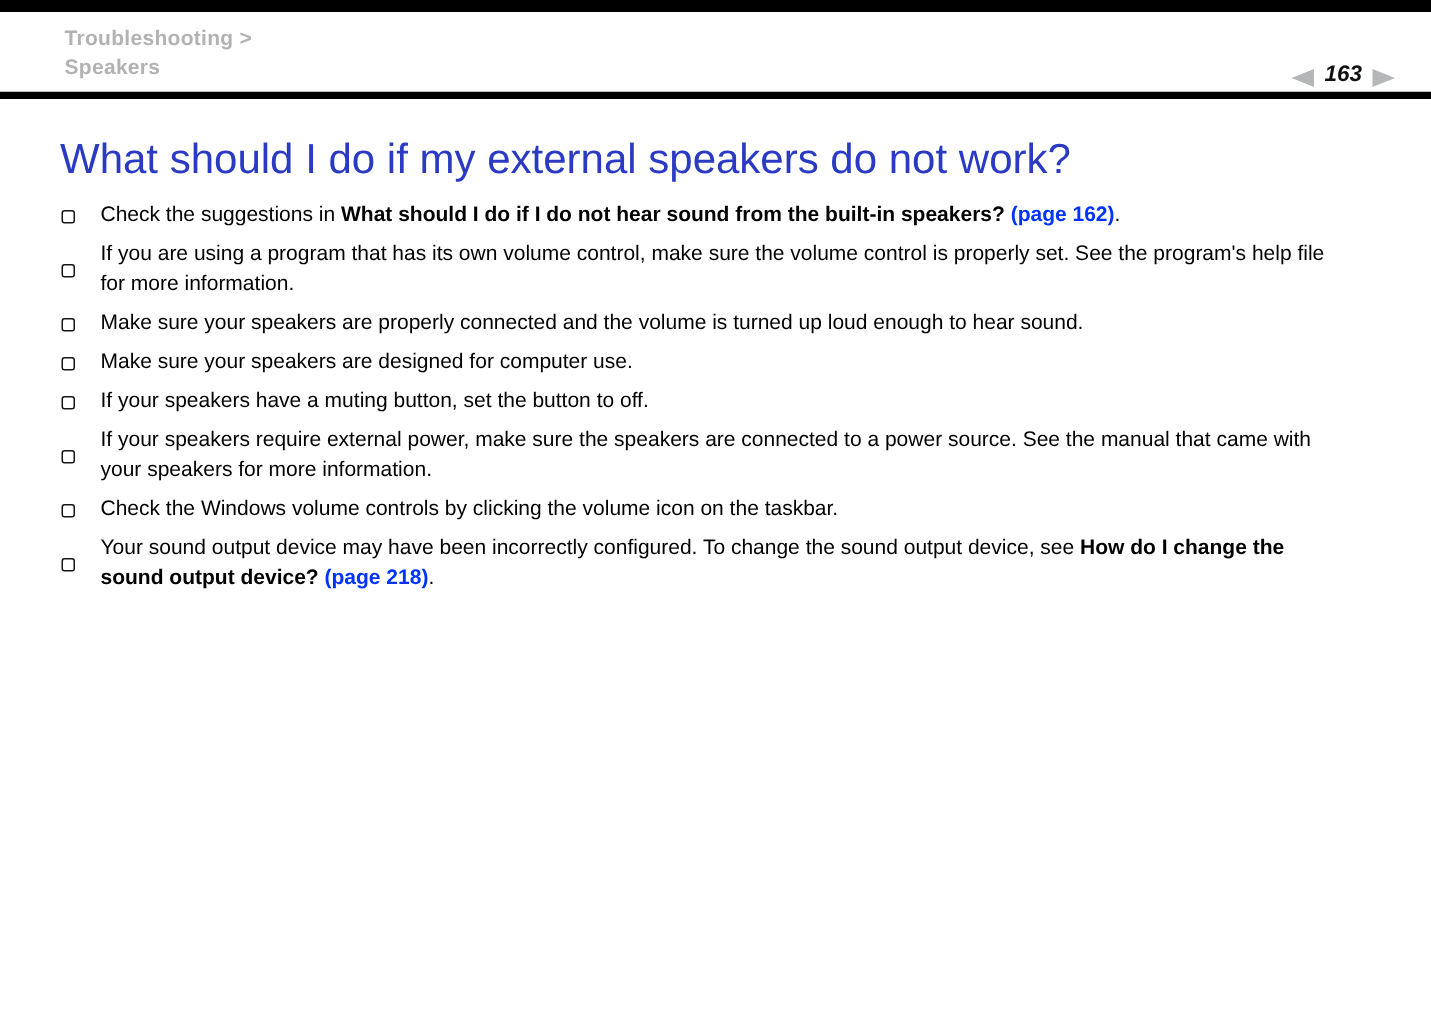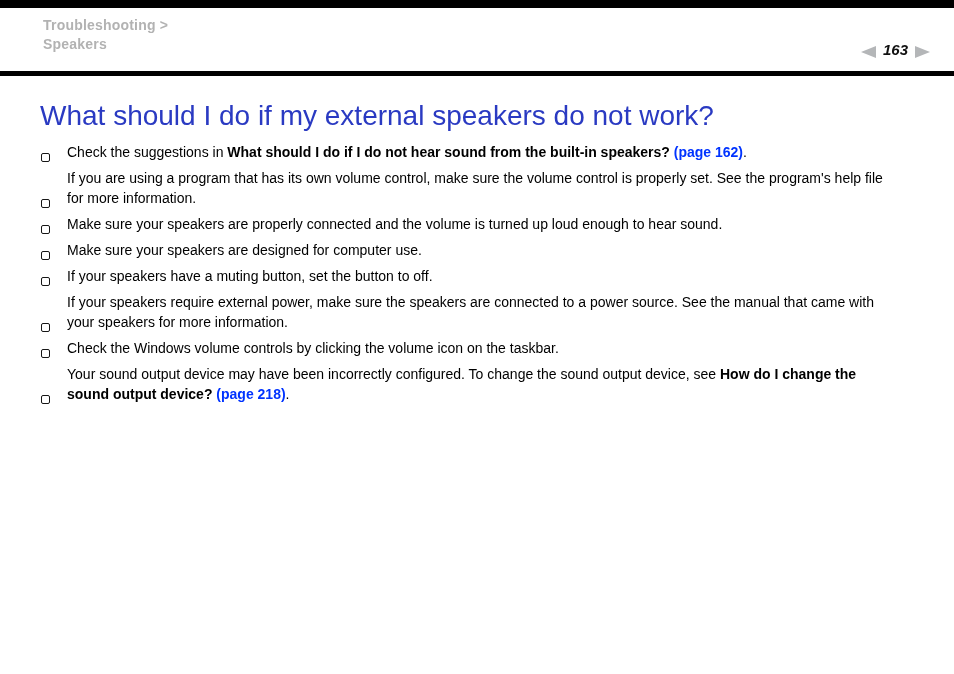--- a/index.html
+++ b/index.html
@@ -16,21 +16,21 @@
     background:#ffffff;
     font-family:"Liberation Sans","DejaVu Sans",sans-serif;
     overflow:hidden;
     position:relative;
   }
   .top-bar{
     width:100%;height:8px;background:var(--rule-black);
   }
   .header{
     position:relative;
-    width:100%;height:63px;background:#ffffff;
+    width:100%;height:53px;background:#ffffff;
   }
   .breadcrumb{
     position:absolute;left:43px;top:8px;
     font-size:14px;font-weight:bold;line-height:19px;
     color:var(--breadcrumb-gray);
     letter-spacing:0.2px;
   }
   .page-nav{
     position:absolute;right:24px;top:33px;
     display:flex;align-items:flex-end;gap:5px;
@@ -50,21 +50,21 @@
   }
   .page-title{
     margin:0 0 13px 0;
     font-size:28px;font-weight:normal;line-height:27px;
     color:var(--heading-blue);
   }
   ul.ts-list{
     list-style:none;margin:0;padding:0;
   }
   li.item{
-    display:flex;align-items:flex-end;
+    display:flex;align-items:center;
     margin:0 0 6px 0;
     font-size:14px;line-height:20px;color:#000000;
   }
   .bullet{
     flex:none;
     width:9px;height:9px;
     border:1.5px solid #161616;border-radius:2px;
     margin:5px 17px 0 1px;
     background:#ffffff;
   }

